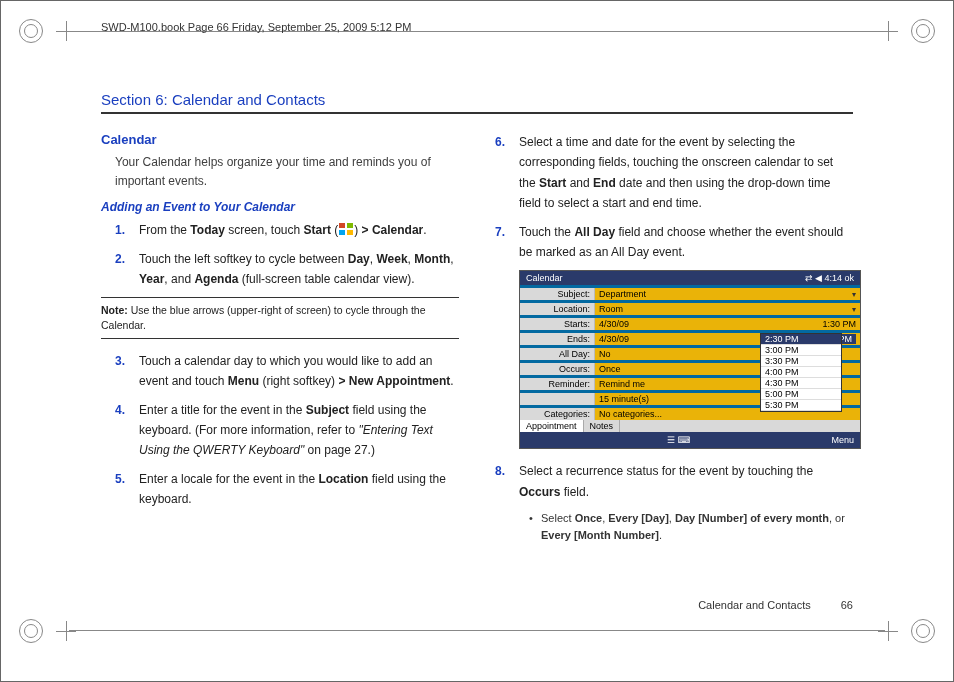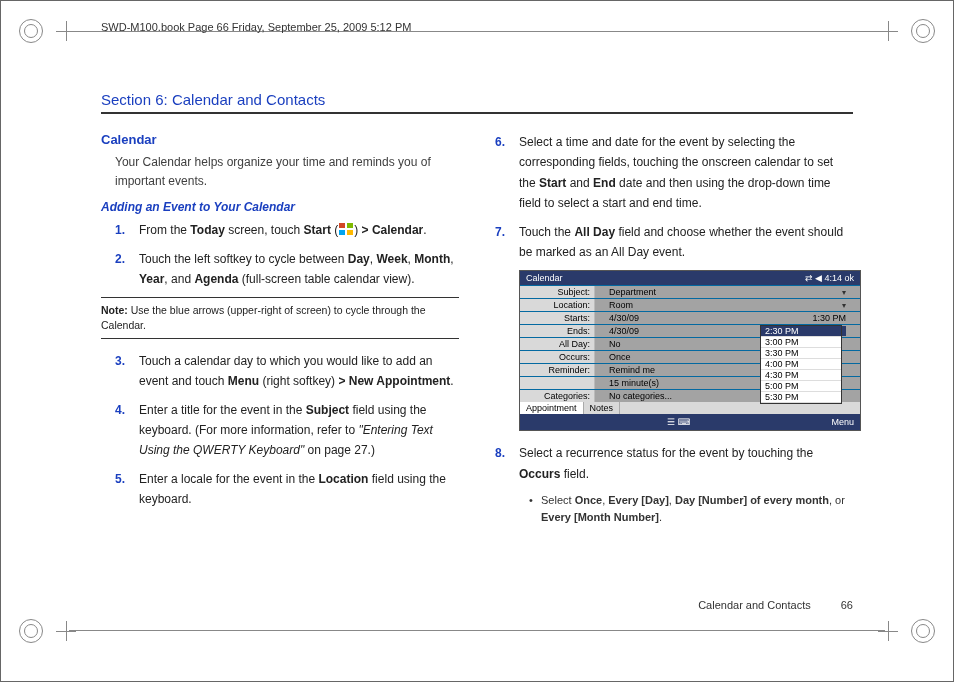--- a/index.html
+++ b/index.html
@@ -38,23 +38,23 @@
 
 .start-icon{display:inline-block;width:14px;height:12px;position:relative;vertical-align:-1px;margin:0 1px}
 .start-icon span{position:absolute;width:6px;height:5px}
 .si-r{background:#d24726;top:0;left:0}
 .si-g{background:#7fba00;top:0;right:0}
 .si-b{background:#00a4ef;bottom:0;left:0}
 .si-y{background:#ffb900;bottom:0;right:0}
 
 .shot{border:1px solid #555;background:#e9e9e9;width:340px;font-size:9px;color:#000;margin:4px 0 12px 24px}
 .shot-title{background:#2a3a6a;color:#fff;padding:2px 6px;display:flex;justify-content:space-between}
-.shot-row{display:flex;border-top:1px solid #0369a1;background:#a3a3a3}
+.shot-row{display:flex;border-top:3px solid #0369a1;background:#eab308}
 .shot-lab{width:66px;text-align:right;padding:1px 4px;background:#d9d9d9;border-right:1px solid #bbb}
-.shot-val{flex:1;padding:1px 14px;display:flex;justify-content:space-between;align-items:center}
+.shot-val{flex:1;padding:1px 4px;display:flex;justify-content:space-between;align-items:center}
 .shot-val .arrow{font-size:8px;color:#333}
 .shot-drop{position:relative}
 .drop-list{position:absolute;right:18px;top:0;width:80px;background:#fff;border:1px solid #333;font-size:9px;z-index:3}
 .drop-list div{padding:0 4px;border-bottom:1px solid #ddd}
 .drop-sel{background:#2a3a6a;color:#fff}
 .shot-bot{background:#2a3a6a;color:#fff;padding:3px 6px;display:flex;justify-content:space-between}
 .tab-row{display:flex;background:#d9d9d9;font-size:9px}
 .tab-row span{padding:1px 6px;border-right:1px solid #aaa}
 .tab-row .act{background:#fff}
 .footer{position:absolute;bottom:0;right:0;font-size:11px;color:#333}

